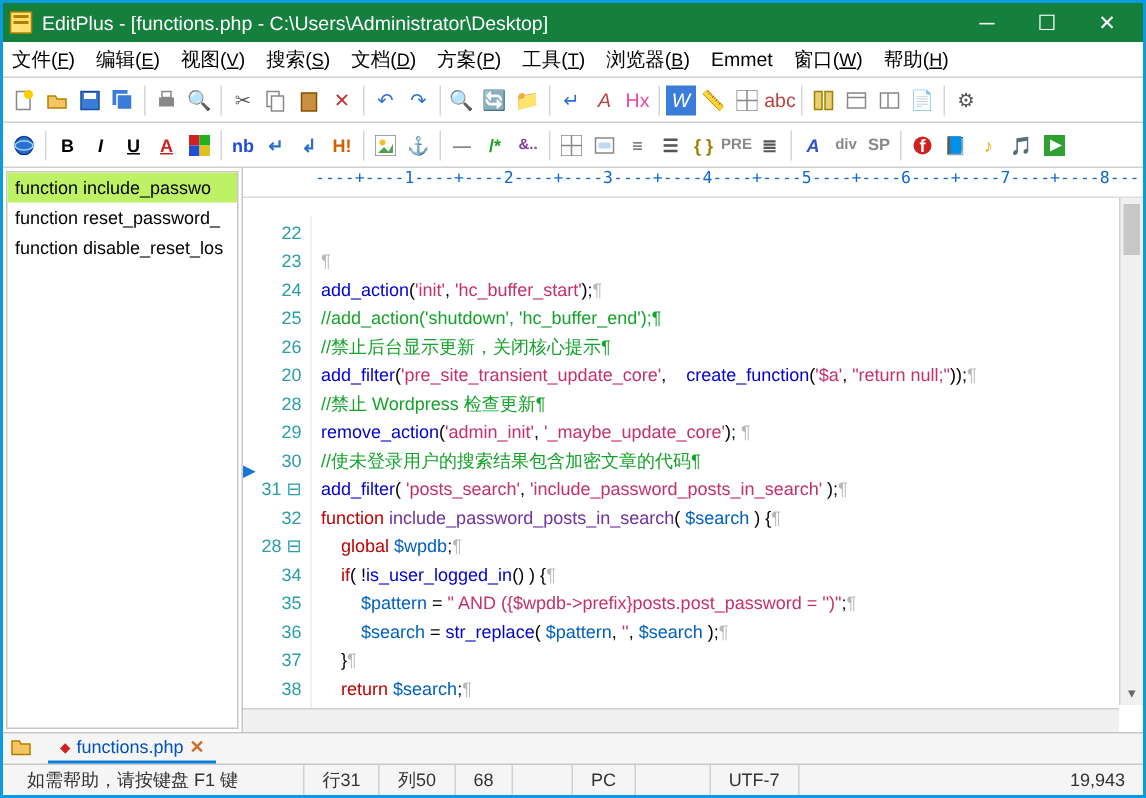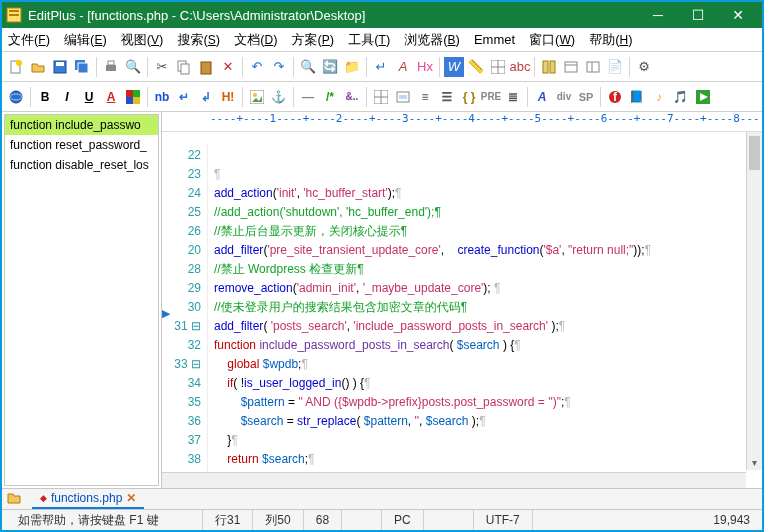--- a/index.html
+++ b/index.html
@@ -274,21 +274,21 @@
           <div>23</div>
           <div>24</div>
           <div>25</div>
           <div>26</div>
           <div>20</div>
           <div>28</div>
           <div>29</div>
           <div>30</div>
           <div style="color: rgb(42, 157, 168);">31 ⊟</div>
           <div>32</div>
-          <div>33 ⊟</div>
+          <div>28 ⊟</div>
           <div>34</div>
           <div>35</div>
           <div>36</div>
           <div>37</div>
           <div>38</div>
           <div>39</div>
         </div>
       <div class="code" id="code"><div><span class="ws">¶</span></div><div><span class="fn">add_action</span><span class="nm">(</span><span class="str">'init'</span><span class="nm">, </span><span class="str">'hc_buffer_start'</span><span class="nm">);</span><span class="ws">¶</span></div><div><span class="cm">//add_action('shutdown', 'hc_buffer_end');¶</span></div><div><span class="cm">//禁止后台显示更新，关闭核心提示¶</span></div><div><span class="fn">add_filter</span><span class="nm">(</span><span class="str">'pre_site_transient_update_core'</span><span class="nm">,    </span><span class="fn">create_function</span><span class="nm">(</span><span class="str">'$a'</span><span class="nm">, </span><span class="str">"return null;"</span><span class="nm">));</span><span class="ws">¶</span></div><div><span class="cm">//禁止 Wordpress 检查更新¶</span></div><div><span class="fn">remove_action</span><span class="nm">(</span><span class="str">'admin_init'</span><span class="nm">, </span><span class="str">'_maybe_update_core'</span><span class="nm">); </span><span class="ws">¶</span></div><div><span class="cm">//使未登录用户的搜索结果包含加密文章的代码¶</span></div><div><span class="fn">add_filter</span><span class="nm">( </span><span class="str">'posts_search'</span><span class="nm">, </span><span class="str">'include_password_posts_in_search'</span><span class="nm"> );</span><span class="ws">¶</span></div><div><span class="kw">function</span><span class="nm"> </span><span class="id">include_password_posts_in_search</span><span class="nm">( </span><span class="var">$search</span><span class="nm"> ) {</span><span class="ws">¶</span></div><div>    <span class="kw">global</span><span class="nm"> </span><span class="var">$wpdb</span><span class="nm">;</span><span class="ws">¶</span></div><div>    <span class="kw">if</span><span class="nm">( !</span><span class="fn">is_user_logged_in</span><span class="nm">() ) {</span><span class="ws">¶</span></div><div>        <span class="var">$pattern</span><span class="nm"> = </span><span class="str">" AND ({$wpdb-&gt;prefix}posts.post_password = '')"</span><span class="nm">;</span><span class="ws">¶</span></div><div>        <span class="var">$search</span><span class="nm"> = </span><span class="fn">str_replace</span><span class="nm">( </span><span class="var">$pattern</span><span class="nm">, </span><span class="str">''</span><span class="nm">, </span><span class="var">$search</span><span class="nm"> );</span><span class="ws">¶</span></div><div>    <span class="nm">}</span><span class="ws">¶</span></div><div>    <span class="kw">return</span><span class="nm"> </span><span class="var">$search</span><span class="nm">;</span><span class="ws">¶</span></div><div><span class="nm">}</span><span class="ws">¶</span></div><div><span class="nm"></span></div></div>
     </div>
     <span class="arrow" id="curarrow" style="top: 195px;">▶</span>

